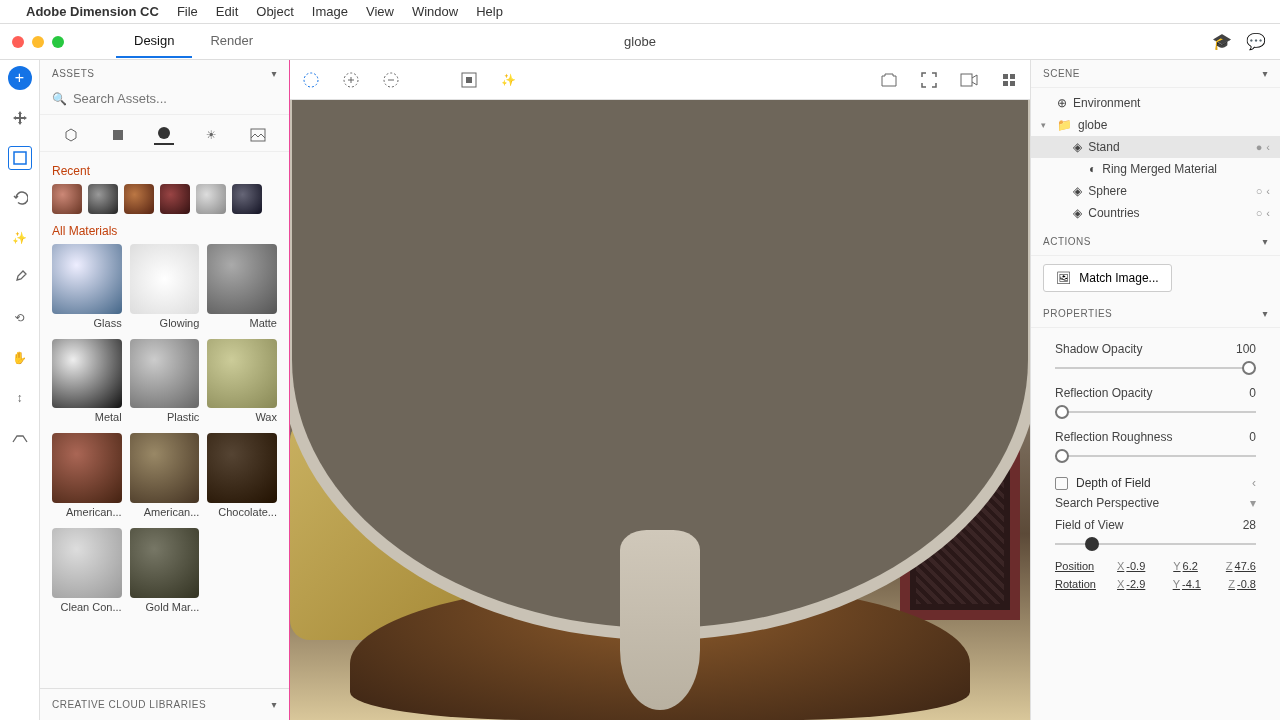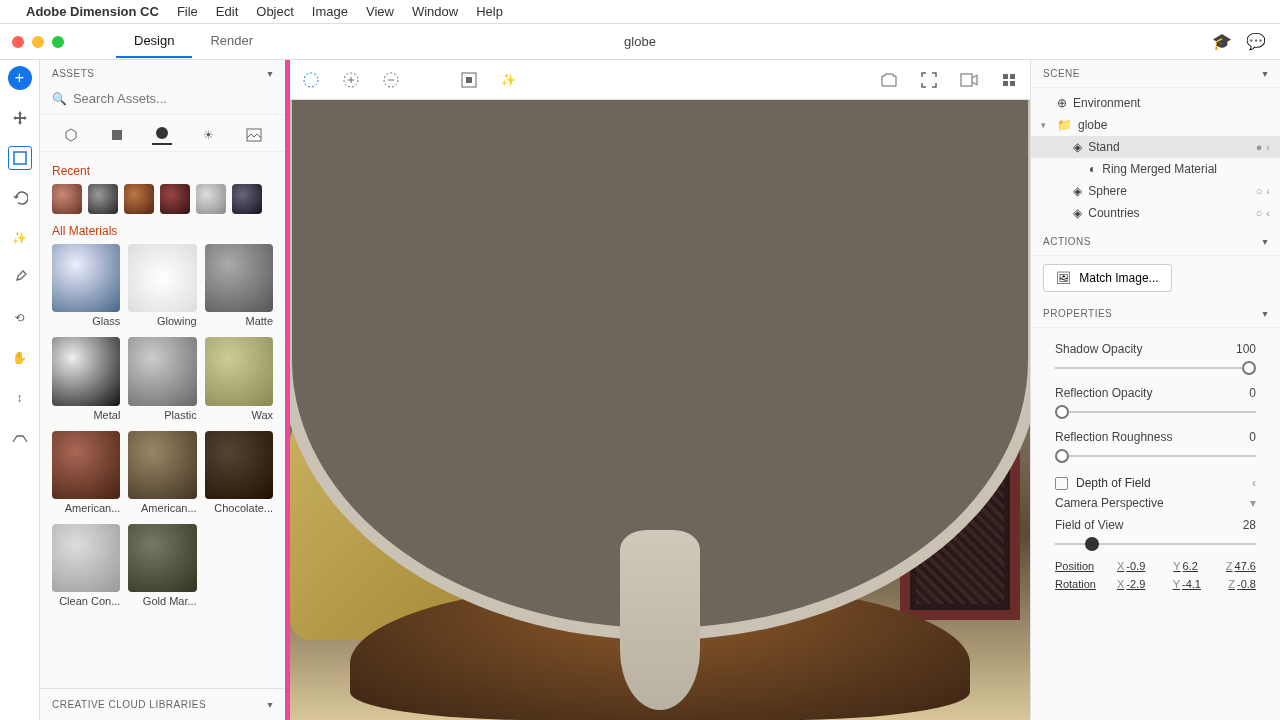--- a/index.html
+++ b/index.html
@@ -21,21 +21,21 @@
 .titlebar-right { margin-left: auto; display: flex; gap: 14px; padding-right: 14px; }
 .titlebar-right span { font-size: 16px; color: #666; }
 
 .main { display: flex; height: 660px; }
 
 .ltoolbar { width: 40px; background: #fff; border-right: 1px solid #e0e0e0; display: flex; flex-direction: column; align-items: center; padding-top: 6px; gap: 16px; }
 .ltoolbar .tool { width: 24px; height: 24px; display: flex; align-items: center; justify-content: center; color: #666; cursor: pointer; }
 .ltoolbar .tool.add { background: #1473e6; border-radius: 50%; color: #fff; font-size: 16px; }
 .ltoolbar .tool.selected { border: 1px solid #1473e6; border-radius: 3px; }
 
-.assets-panel { width: 250px; background: #fafafa; border-right: 5px solid #ec4899; display: flex; flex-direction: column; overflow: hidden; }
+.assets-panel { width: 250px; background: #fafafa; border-right: 1px solid #ec4899; display: flex; flex-direction: column; overflow: hidden; }
 .panel-header { padding: 8px 12px; font-size: 10px; letter-spacing: 0.5px; color: #666; display: flex; justify-content: space-between; align-items: center; }
 .panel-header .label { text-transform: uppercase; }
 .search-row { padding: 4px 12px 8px; display: flex; align-items: center; gap: 6px; color: #999; border-bottom: 1px solid #eee; }
 .search-row input { border: none; background: transparent; flex: 1; font-size: 13px; color: #999; outline: none; }
 .asset-tabs { display: flex; justify-content: space-around; padding: 10px 8px 6px; border-bottom: 1px solid #eee; }
 .asset-tabs span { width: 20px; height: 20px; display: flex; align-items: center; justify-content: center; color: #666; cursor: pointer; }
 .asset-tabs span.active { border-bottom: 2px solid #333; padding-bottom: 2px; }
 .assets-body { flex: 1; overflow-y: auto; padding: 8px 12px; }
 .section-label { font-size: 12px; color: #c2410c; margin: 4px 0 6px; }
 .thumb-row { display: flex; gap: 6px; flex-wrap: wrap; margin-bottom: 10px; }
@@ -394,21 +394,21 @@
           <div class="track"></div>
           <div class="knob" style="left:0"></div>
         </div>
 
       <div class="check-row">
           <div class="box"></div>
           <span>Depth of Field</span>
           <span style="margin-left:auto;color:#999">‹</span>
         </div>
       <div class="prop-row" style="margin-top:4px">
-          <span>Camera Perspective</span>
+          <span>Search Perspective</span>
           <span style="color:#999">▾</span>
         </div>
 
       <div class="prop-row">
           <span>Field of View</span>
           <span>28</span>
         </div>
       <div class="slider">
           <div class="track"></div>
           <div class="knob" style="left:15%;background:#333;border-color:#333"></div>

